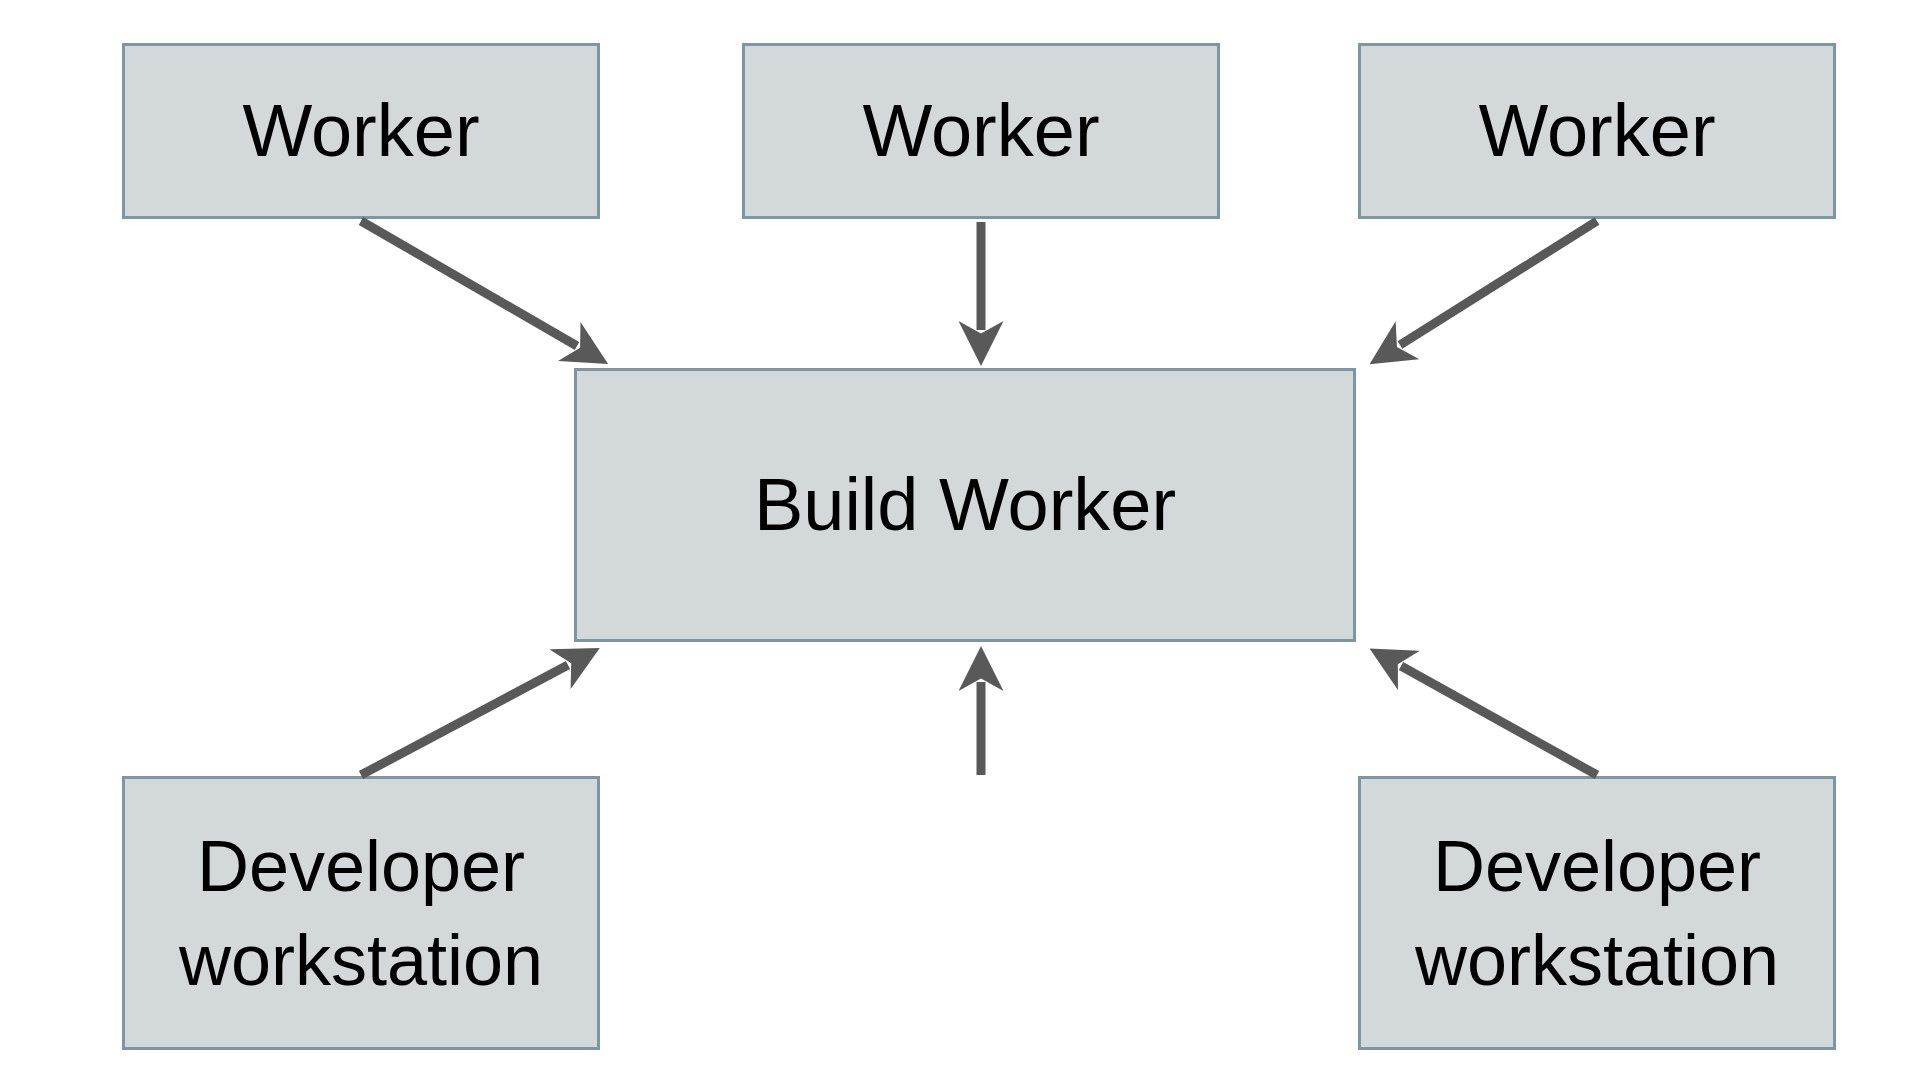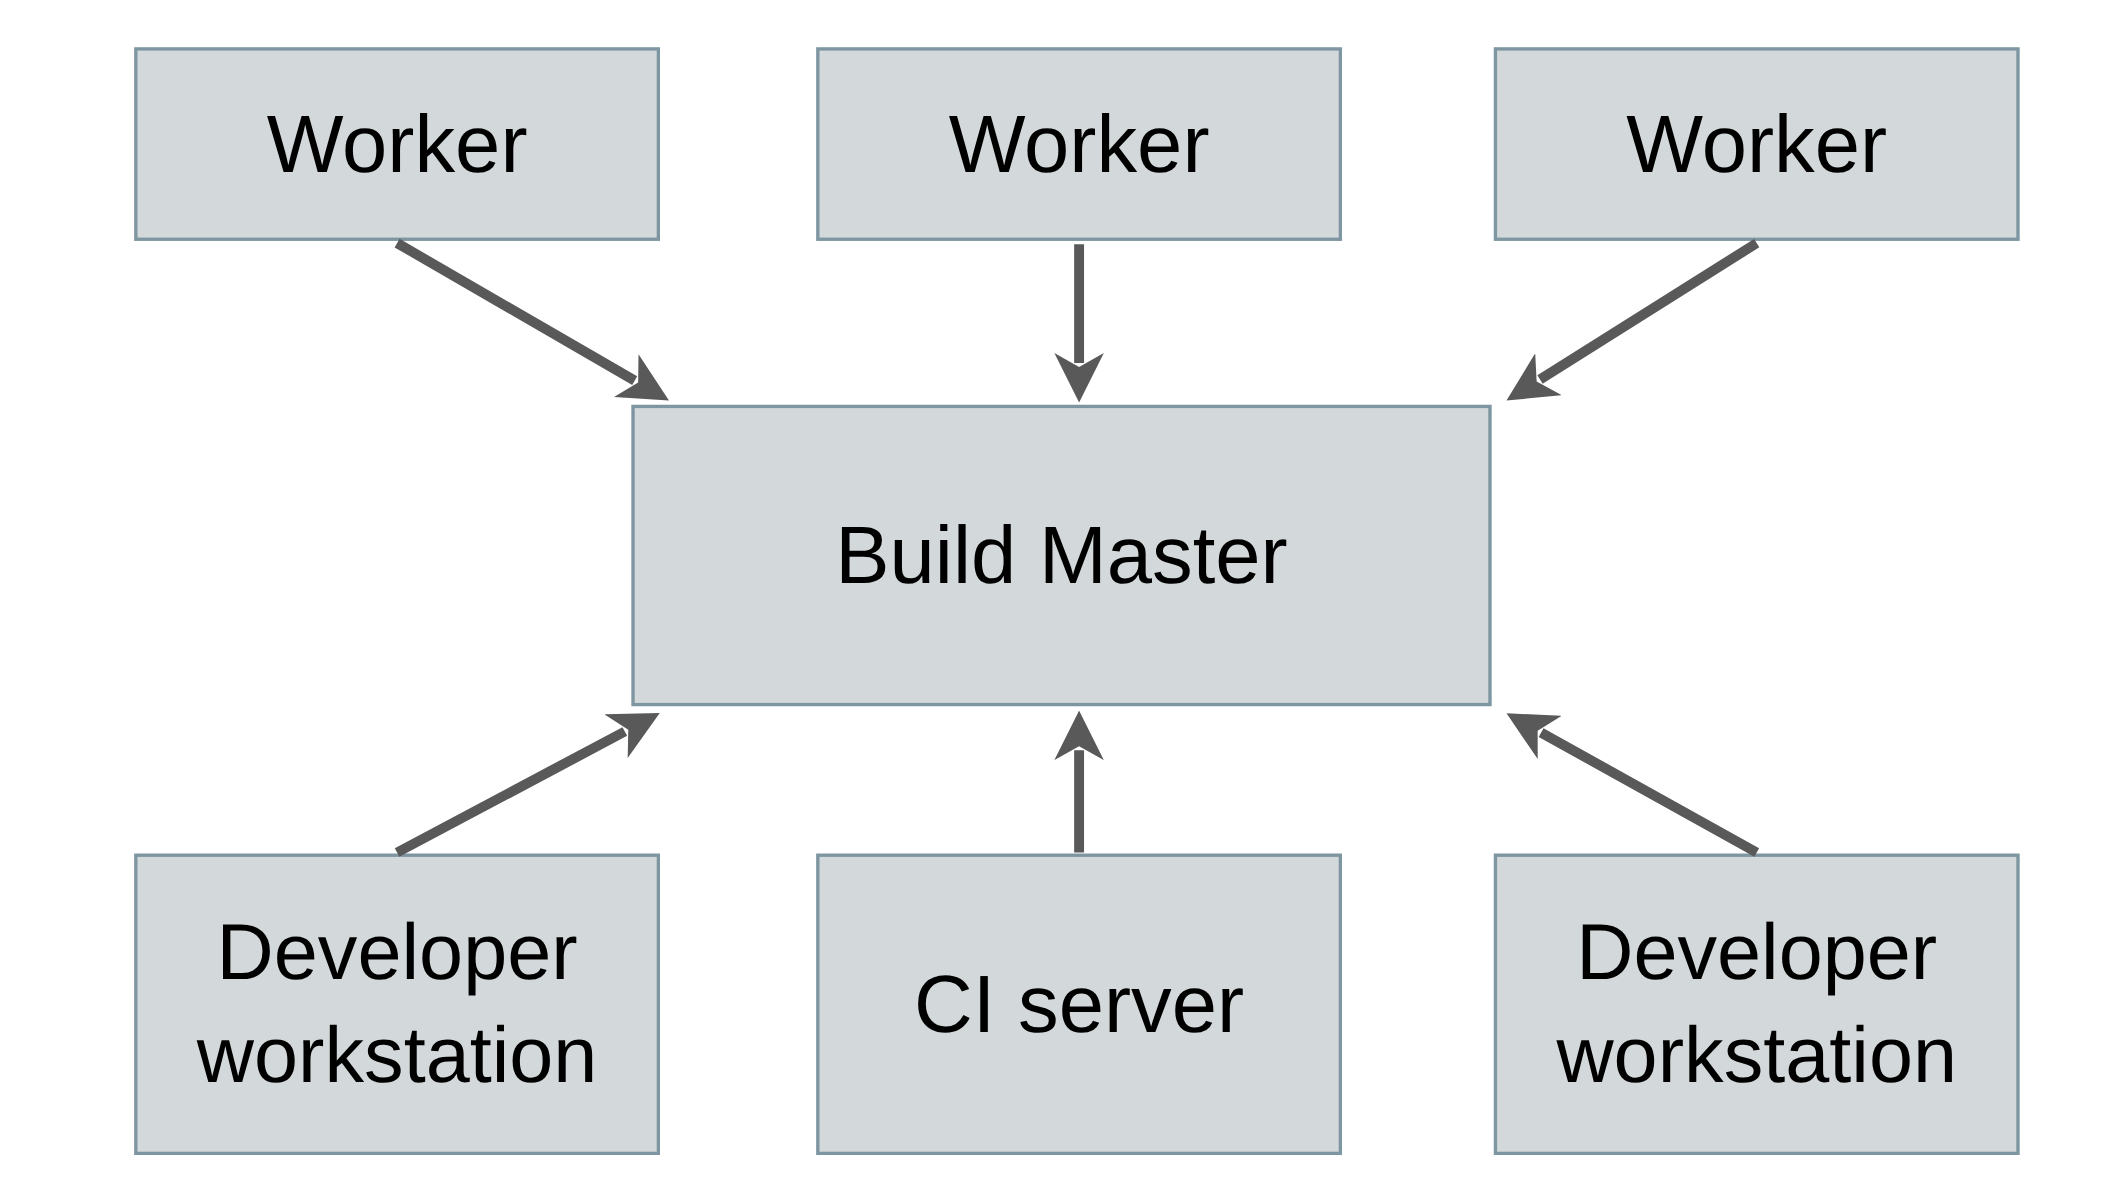--- a/index.html
+++ b/index.html
@@ -73,28 +73,25 @@
     <span class="label">Worker</span>
   </div>
   <div class="node" id="node-worker-2">
     <span class="label">Worker</span>
   </div>
   <div class="node" id="node-worker-3">
     <span class="label">Worker</span>
   </div>
 
   <div class="node" id="node-build-master">
-    <span class="label">Build Master</span>
+    <span class="label">Build Worker</span>
   </div>
 
   <div class="node" id="node-dev-ws-1">
     <span class="label small">Developer workstation</span>
-  </div>
-  <div class="node" id="node-ci-server">
-    <span class="label">CI server</span>
   </div>
   <div class="node" id="node-dev-ws-2">
     <span class="label small">Developer workstation</span>
   </div>
 
   <svg class="arrows" viewBox="0 0 1910 1090" xmlns="http://www.w3.org/2000/svg">
     <defs>
       <marker id="arrowhead" viewBox="0 0 10 10" refX="2" refY="5" markerWidth="5" markerHeight="5" orient="auto">
         <path class="head" d="M 0 0 L 10 5 L 0 10 L 2.8 5 Z"></path>
       </marker>

